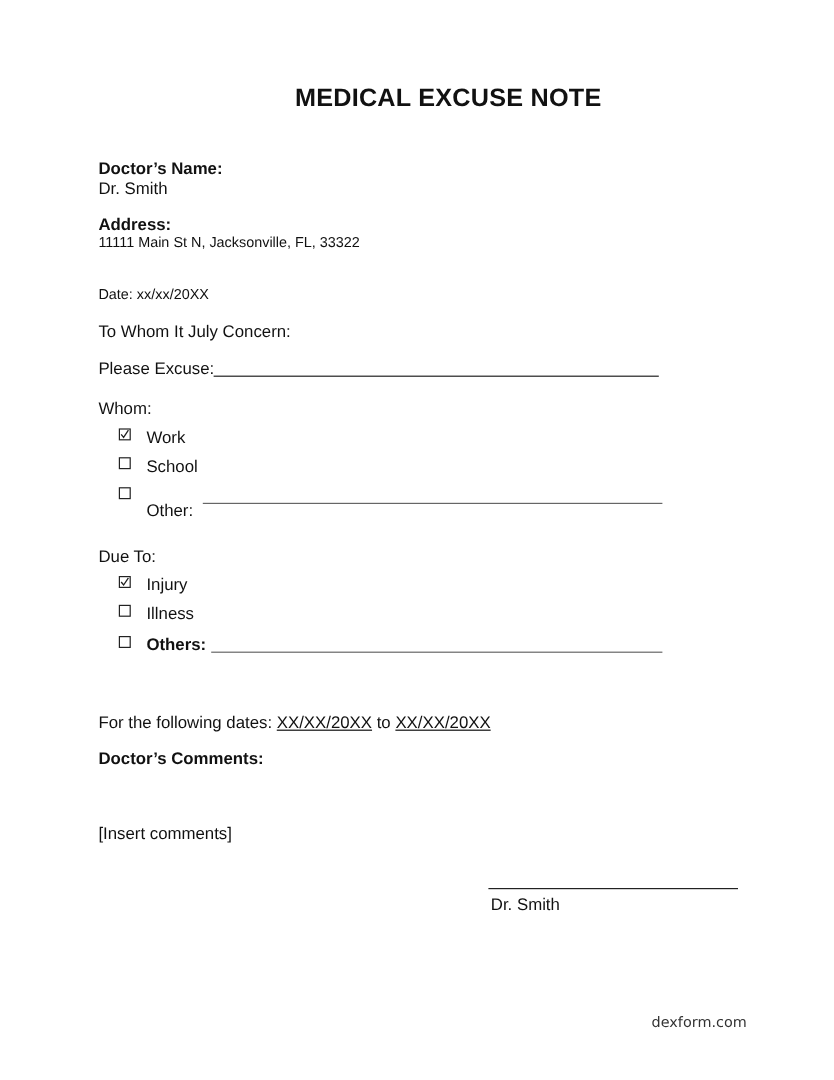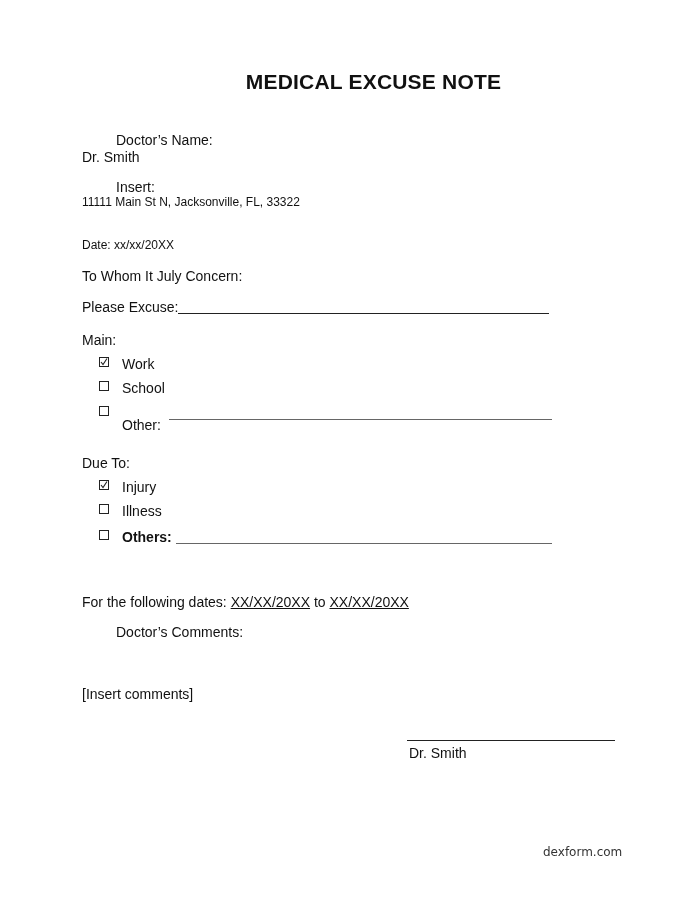--- a/index.html
+++ b/index.html
@@ -17,21 +17,21 @@
     }
     .abs { position: absolute; white-space: nowrap; }
     .title {
       left: 0; width: 695px; top: 70px;
       text-align: center;
       font-size: 21px;
       font-weight: bold;
       letter-spacing: 0.2px;
       margin-left: 26px;
     }
-    .label-bold { font-weight: normal; font-size: 14px; margin-left: 34px; }
+    .label-bold { font-weight: bold; font-size: 14px; }
     .text14 { font-size: 14px; }
     .text12 { font-size: 12px; }
     .line {
       position: absolute;
       border-bottom: 1.3px solid #222;
       height: 0;
     }
     .line.grey { border-bottom: 1px solid #666; }
     .cb {
       position: absolute;
@@ -56,36 +56,36 @@
 </head>
 <body>
 
 <div>
 
   <div class="abs title">MEDICAL EXCUSE NOTE</div>
 
   <div class="abs label-bold" style="left:82px; top:132px;">Doctor’s Name:</div>
   <div class="abs text14" style="left:82px; top:149px;">Dr. Smith</div>
 
-  <div class="abs label-bold" style="left:82px; top:179px;">Insert:</div>
+  <div class="abs label-bold" style="left:82px; top:179px;">Address:</div>
   <div class="abs text12" style="left:82px; top:195px;">11111 Main St N, Jacksonville, FL, 33322</div>
 
   <div class="abs text12" style="left:82px; top:238px;">
     <span>Date:</span>
     <span>xx/xx/20XX</span>
   </div>
 
   <div class="abs text14" style="left:82px; top:268px;">To Whom It July Concern:</div>
 
   <div class="abs text14" style="left:82px; top:299px;">Please Excuse:</div>
   <div class="line" style="left:178px; top:313px; width:371px;">
     
   </div>
 
-  <div class="abs text14" style="left:82px; top:332px;">Main:</div>
+  <div class="abs text14" style="left:82px; top:332px;">Whom:</div>
 
   <div class="cb" style="left:99px; top:357px;">
     <svg class="tick" viewBox="0 0 8 8">
         <polyline points="1,4 3,6.5 7,0.5" fill="none" stroke="#222" stroke-width="1.1"></polyline>
       </svg>
   </div>
   <div class="abs text14" style="left:122px; top:356px;">Work</div>
 
   <div class="cb" style="left:99px; top:381px;"></div>
   <div class="abs text14" style="left:122px; top:380px;">School</div>

